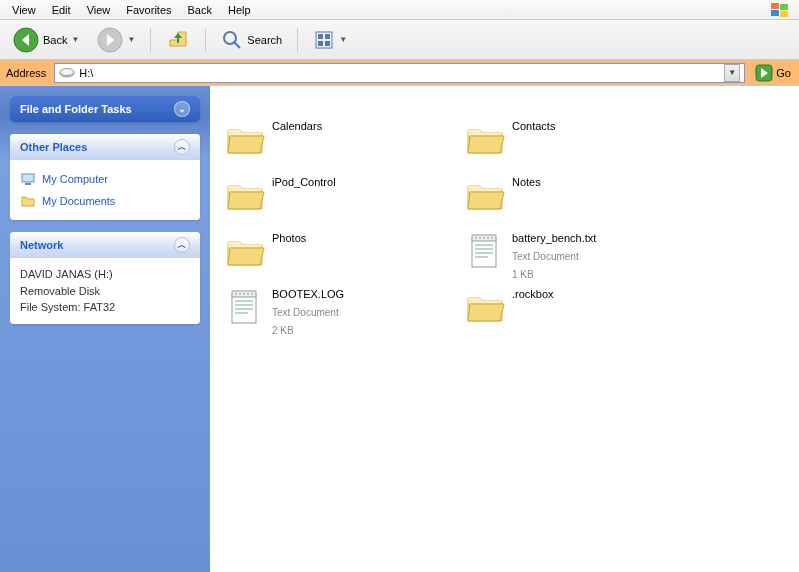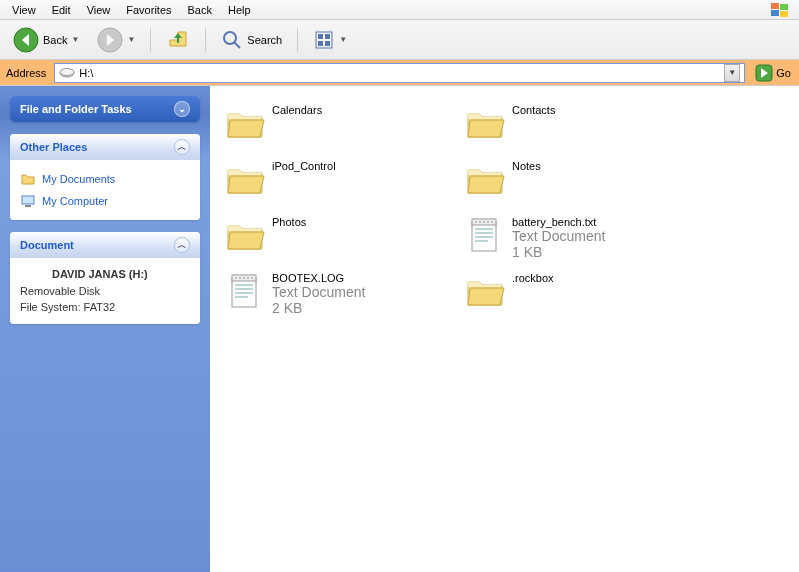--- a/index.html
+++ b/index.html
@@ -24,31 +24,31 @@
 .content { display: flex; height: calc(572px - 20px - 40px - 26px); }
 .sidebar { width: 210px; background: linear-gradient(to bottom, #6b8fd6 0%, #5a80c9 6%, #7ba0e0 15%, #6a8fd4 100%); padding: 10px 10px; overflow: hidden; }
 .panel { background: #eef3fd; border-radius: 4px; margin-bottom: 12px; overflow: hidden; box-shadow: 0 1px 2px rgba(0,0,0,0.15); }
 .panel .phead { background: linear-gradient(#ffffff 0%, #d6e0f5 60%, #c5d4f0 100%); padding: 5px 10px; font-weight: bold; color: #215dc6; display: flex; align-items: center; justify-content: space-between; cursor: default; }
 .panel.dark .phead { background: linear-gradient(#4a7ad4, #2e5fbb); color: #fff; }
 .panel .pbody { padding: 8px 10px; background: #eef6ff; }
 .panel .pbody.white { background: #fff; }
 .linklist { list-style: none; }
 .linklist li { display: flex; align-items: center; gap: 6px; padding: 3px 0; color: #215dc6; cursor: default; }
 .details { font-size: 11px; line-height: 1.5; color: #333; }
-.details .title { font-weight: bold; margin-left: 32px; }
+.details .title { font-weight: normal; }
 .chev { width: 16px; height: 16px; border-radius: 50%; background: rgba(255,255,255,0.5); border: 1px solid #a9c1e8; display: flex; align-items: center; justify-content: center; font-size: 9px; color: #336; }
 .panel.dark .chev { background: rgba(255,255,255,0.3); border-color: rgba(255,255,255,0.5); color: #fff; }
 
-.fileview { flex: 1; background: #fff; padding: 12px 10px; }
+.fileview { flex: 1; background: #fff; padding: 28px 10px; }
 .filegrid { display: grid; grid-template-columns: 220px 220px; gap: 2px 20px; }
 .fitem { display: flex; align-items: flex-start; gap: 6px; padding: 4px; height: 54px; cursor: default; }
 .fitem .ficon { width: 42px; height: 42px; flex-shrink: 0; display: flex; align-items: center; justify-content: center; }
 .fitem .ftext { display: flex; flex-direction: column; padding-top: 2px; }
 .fitem .fname { color: #000; }
-.fitem .fsub { color: #888; font-size: 14px; }
+.fitem .fsub { color: #888; font-size: 10px; margin-top: 7px; }
 
 
 svg { display: block; }
 </style>
 </head>
 <body>
 
 <div class="menubar">
   <div class="item">View</div>
   <div class="item">Edit</div>
@@ -142,38 +142,38 @@
 
     <div class="panel">
       <div class="phead">
         <span>Other Places</span>
         <span class="chev">︿</span>
       </div>
       <div class="pbody white">
         <ul class="linklist">
           <li>
             <svg width="16" height="16">
-                <path d="M2 4 L6 4 L8 6 L14 6 L14 13 L2 13 Z" fill="#f5d87a" stroke="#cba63b"></path>
-              </svg>
-            <span>My Documents</span>
-          </li>
-          <li>
-            <svg width="16" height="16">
                 <rect x="2" y="3" width="12" height="8" fill="#cde3f8" stroke="#5b8bc9"></rect>
                 <rect x="5" y="12" width="6" height="2" fill="#888"></rect>
               </svg>
             <span>My Computer</span>
           </li>
+          <li>
+            <svg width="16" height="16">
+                <path d="M2 4 L6 4 L8 6 L14 6 L14 13 L2 13 Z" fill="#f5d87a" stroke="#cba63b"></path>
+              </svg>
+            <span>My Documents</span>
+          </li>
         </ul>
       </div>
     </div>
 
     <div class="panel">
       <div class="phead">
-        <span>Document</span>
+        <span>Network</span>
         <span class="chev">︿</span>
       </div>
       <div class="pbody white details">
         <div class="title">DAVID JANAS (H:)</div>
         <div>Removable Disk</div>
         <div>File System: FAT32</div>
       </div>
     </div>
 
   </div>

